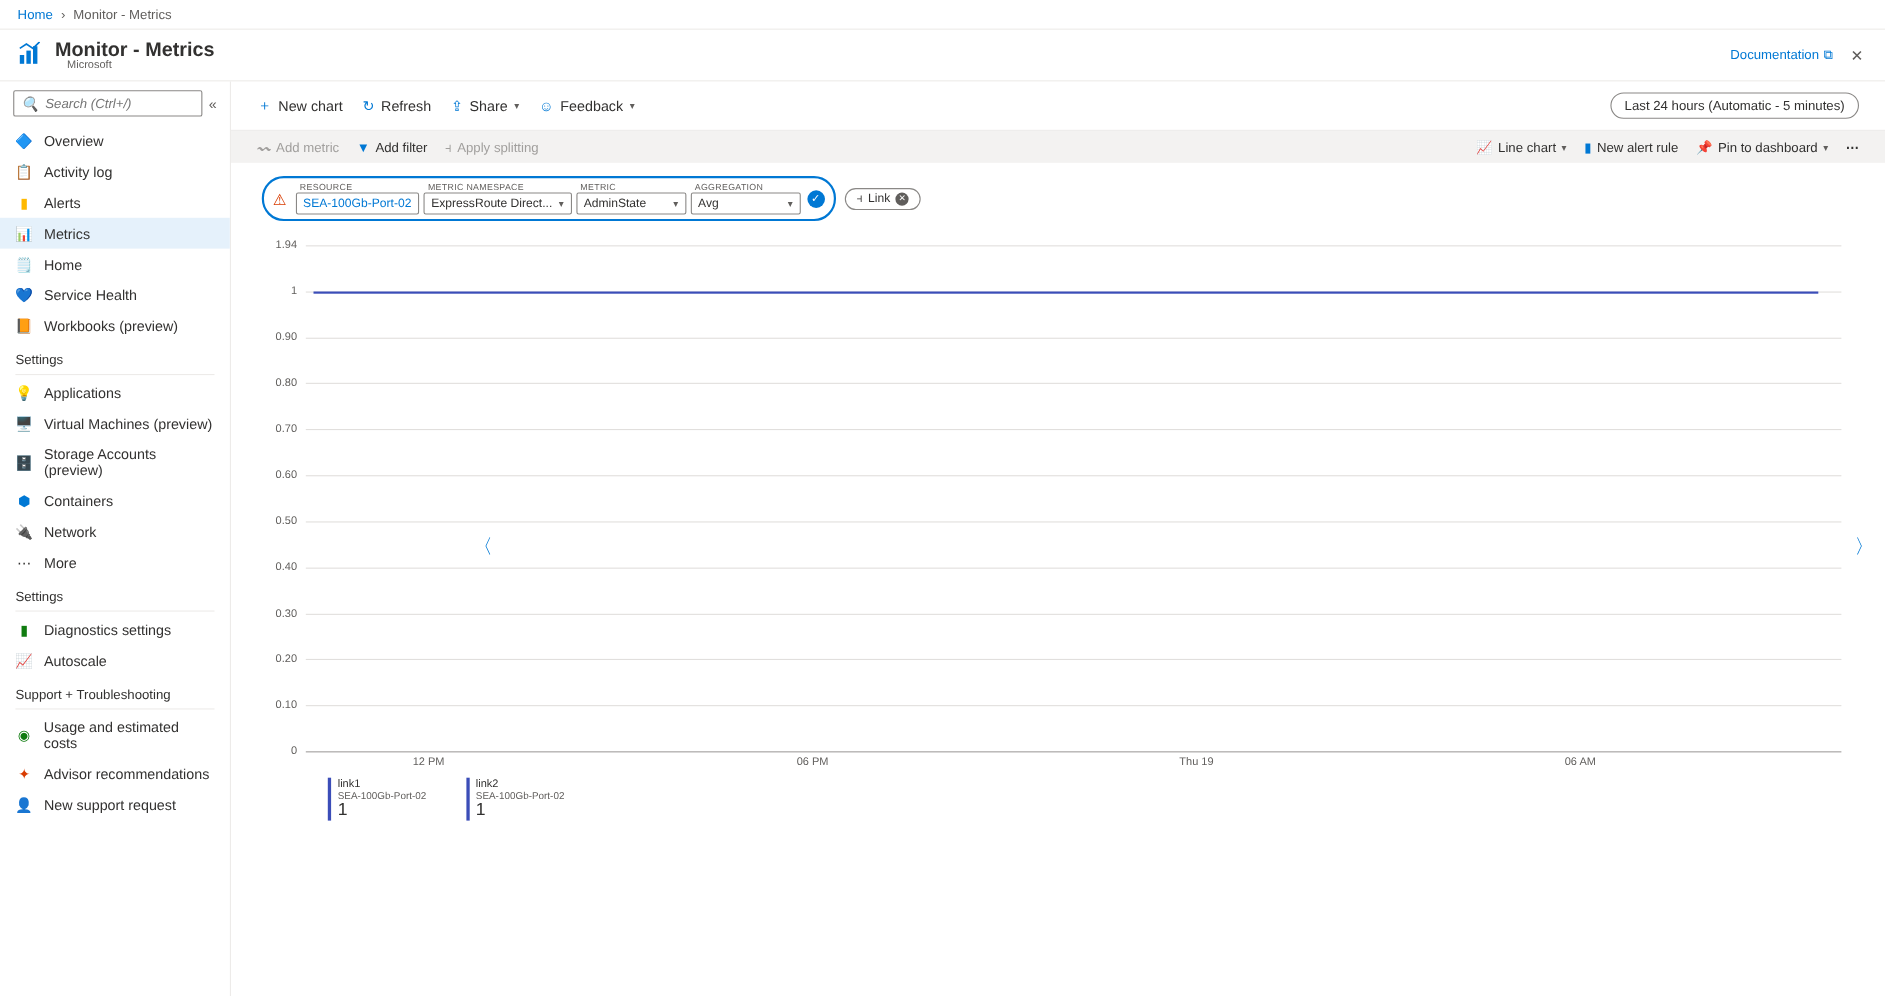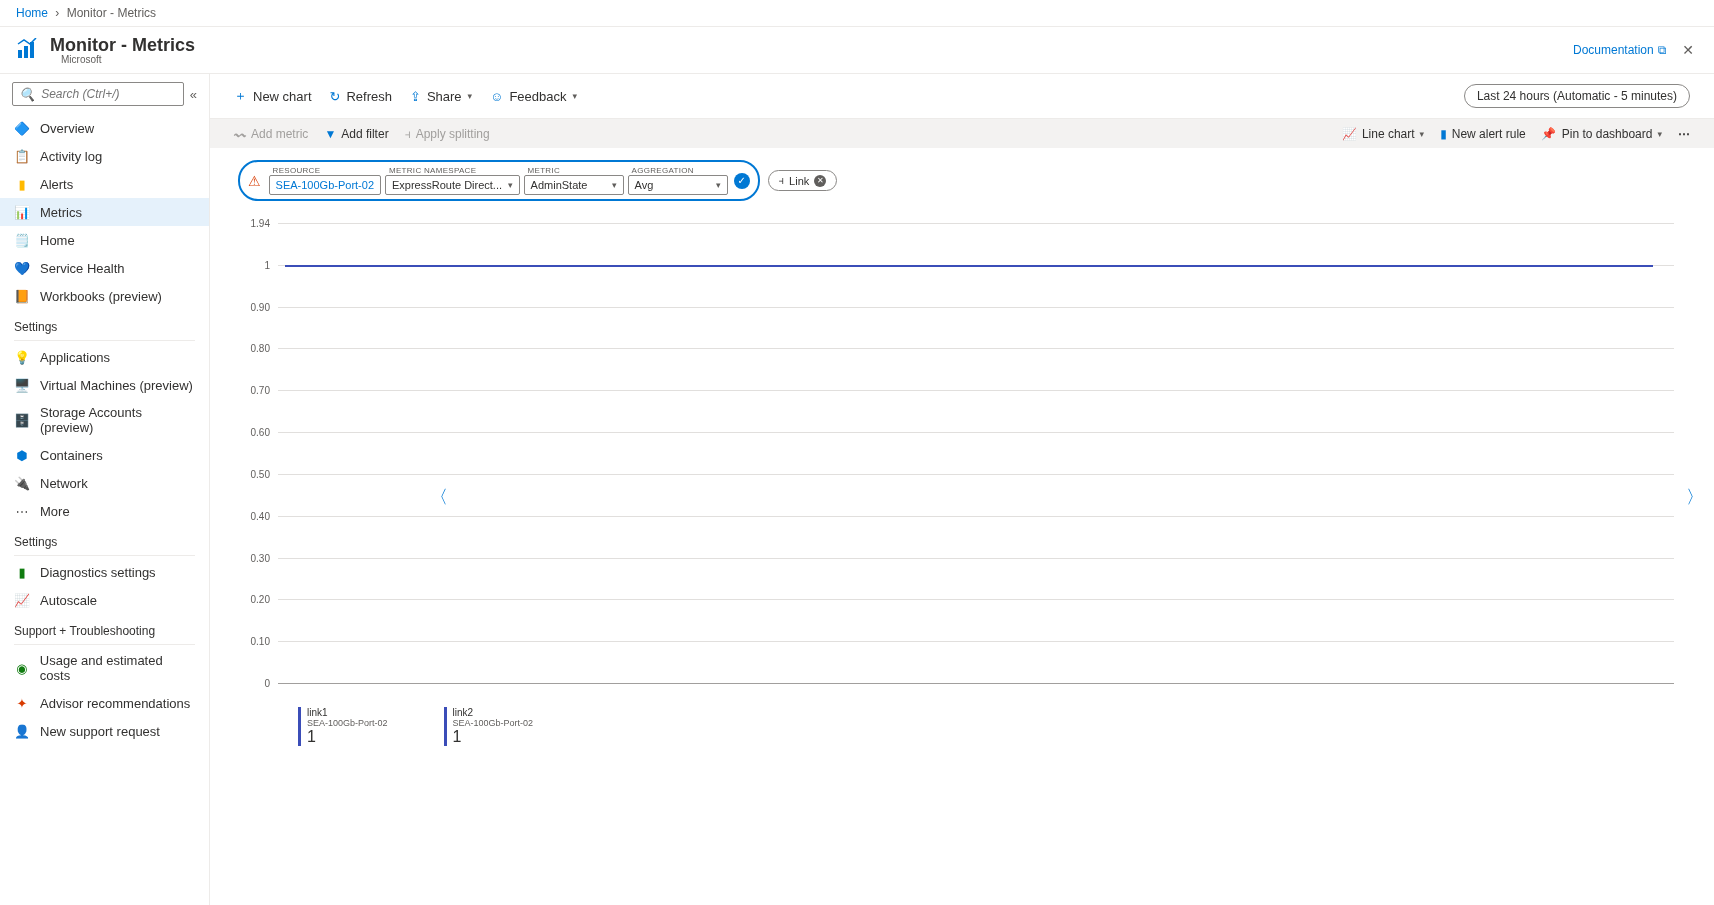--- a/index.html
+++ b/index.html
@@ -76,21 +76,21 @@
 .y-axis { position: absolute; left: 0; top: 0; bottom: 20px; width: 36px; }
 .y-tick { position: absolute; right: 4px; font-size: 10px; color: #605e5c; transform: translateY(-50%); }
 .grid { position: absolute; left: 40px; right: 0; top: 0; bottom: 20px; }
 .gridline { position: absolute; left: 0; right: 0; border-top: 1px solid #e1dfdd; }
 .gridline.baseline { border-top: 1px solid #a19f9d; }
 .data-line { position: absolute; left: 0.5%; right: 1.5%; border-top: 2px solid #3b4db8; }
 .x-ticks { position: absolute; left: 40px; right: 0; bottom: 0; height: 16px; }
 .x-tick { position: absolute; font-size: 10px; color: #605e5c; transform: translateX(-50%); }
 
 
-.legend { display: flex; gap: 56px; padding: 4px 0 0 60px; }
+.legend { display: flex; gap: 36px; padding: 4px 0 0 60px; }
 .legend-item { border-left: 3px solid #3b4db8; padding-left: 6px; }
 .legend-item .lname { font-size: 10px; color: #323130; }
 .legend-item .lres { font-size: 9px; color: #605e5c; }
 .legend-item .lval { font-size: 16px; font-weight: 400; color: #323130; }
 
 
 .side-arrow { position: absolute; top: 50%; transform: translateY(-50%); color: #0078d4; font-size: 18px; cursor: pointer; padding: 8px; }
 .side-arrow.left { left: 212px; }
 .side-arrow.right { right: 2px; }
 
@@ -345,20 +345,26 @@
             <div class="gridline" style="top: 36.3636%;"></div>
             <div class="gridline" style="top: 45.4545%;"></div>
             <div class="gridline" style="top: 54.5455%;"></div>
             <div class="gridline" style="top: 63.6364%;"></div>
             <div class="gridline" style="top: 72.7273%;"></div>
             <div class="gridline" style="top: 81.8182%;"></div>
             <div class="gridline" style="top: 90.9091%;"></div>
             <div class="gridline baseline" style="top: 100%;"></div>
             <div class="data-line" style="top: 9.09091%;"></div>
           </div>
+        <div class="x-ticks" id="x-ticks">
+            <div class="x-tick" style="left: 8%;">12 PM</div>
+            <div class="x-tick" style="left: 33%;">06 PM</div>
+            <div class="x-tick" style="left: 58%;">Thu 19</div>
+            <div class="x-tick" style="left: 83%;">06 AM</div>
+          </div>
       </div>
       <div class="legend" id="legend">
           <div class="legend-item" style="border-left-color: rgb(59, 77, 184);">
             <div class="lname">link1</div>
             <div class="lres">SEA-100Gb-Port-02</div>
             <div class="lval">1</div>
           </div>
           <div class="legend-item" style="border-left-color: rgb(59, 77, 184);">
             <div class="lname">link2</div>
             <div class="lres">SEA-100Gb-Port-02</div>

